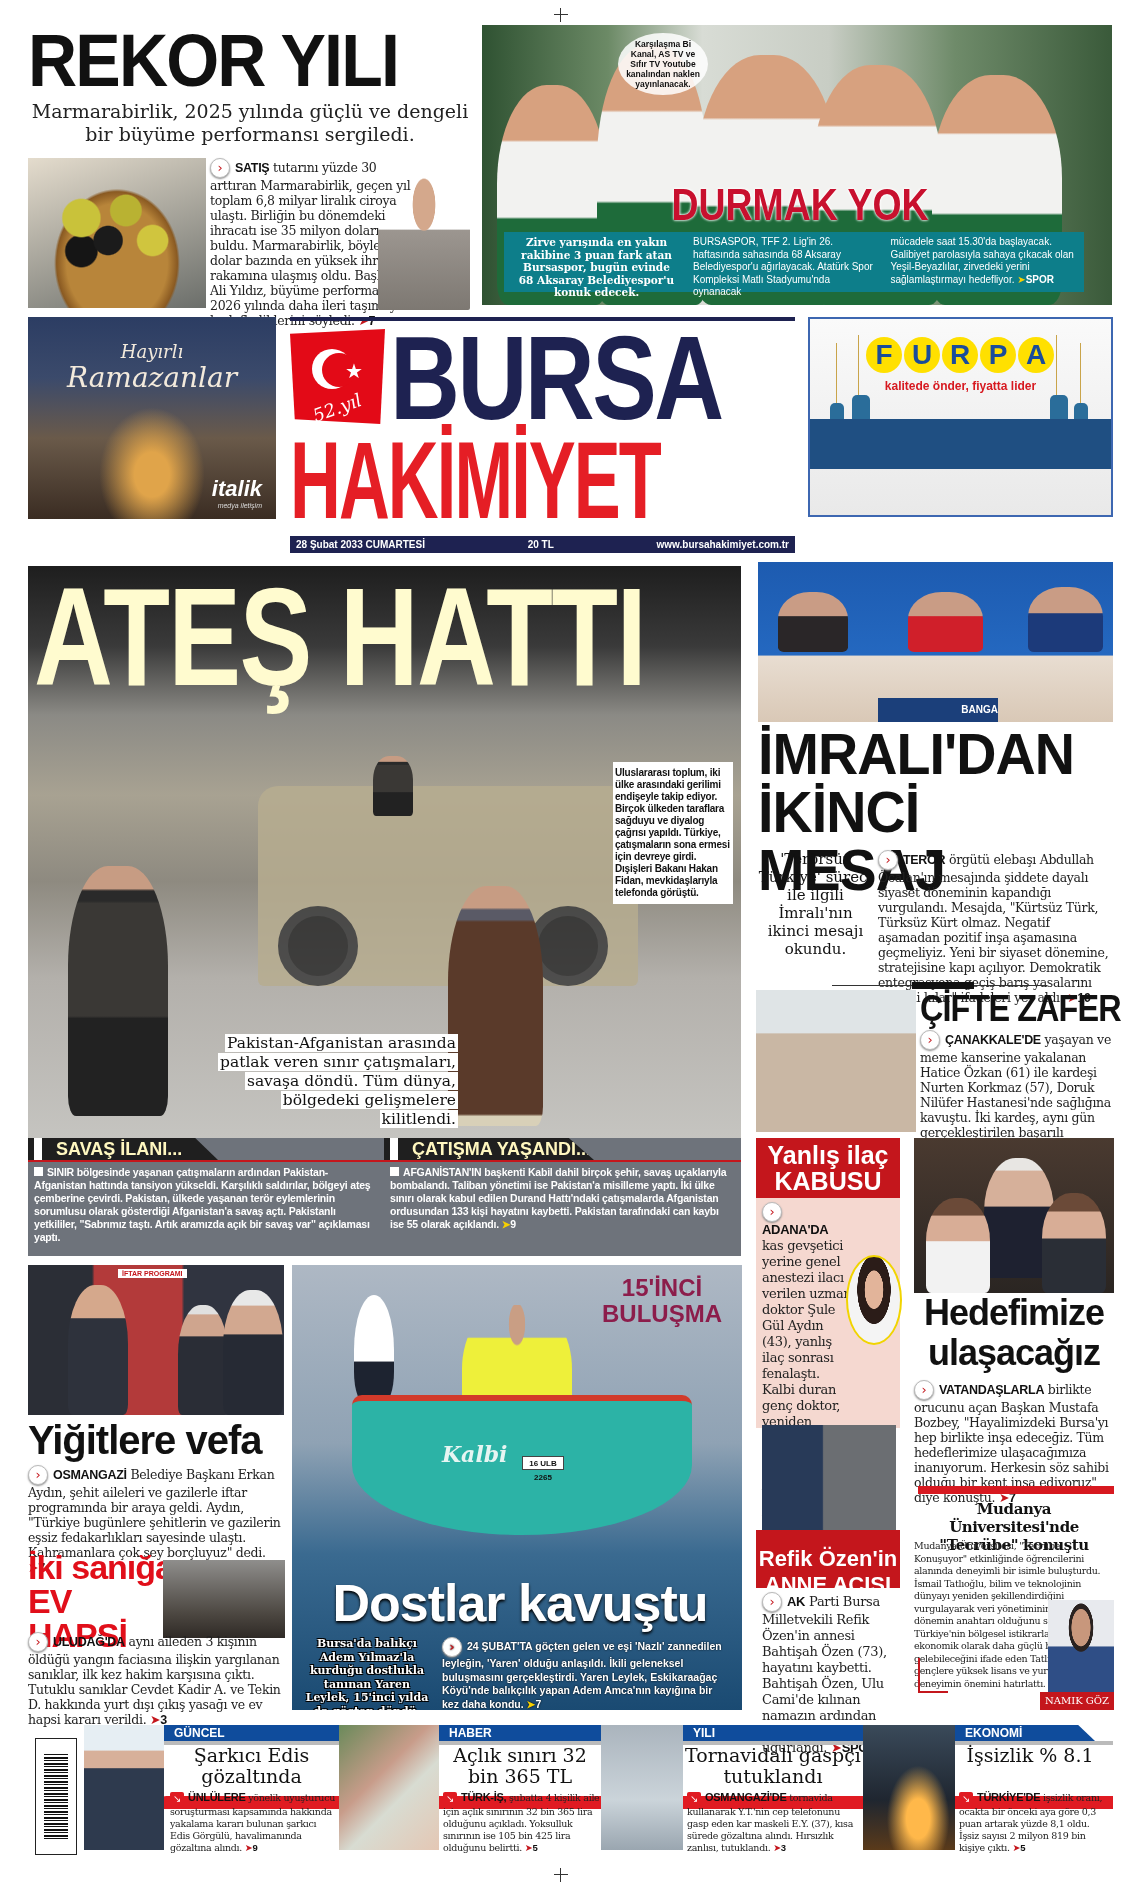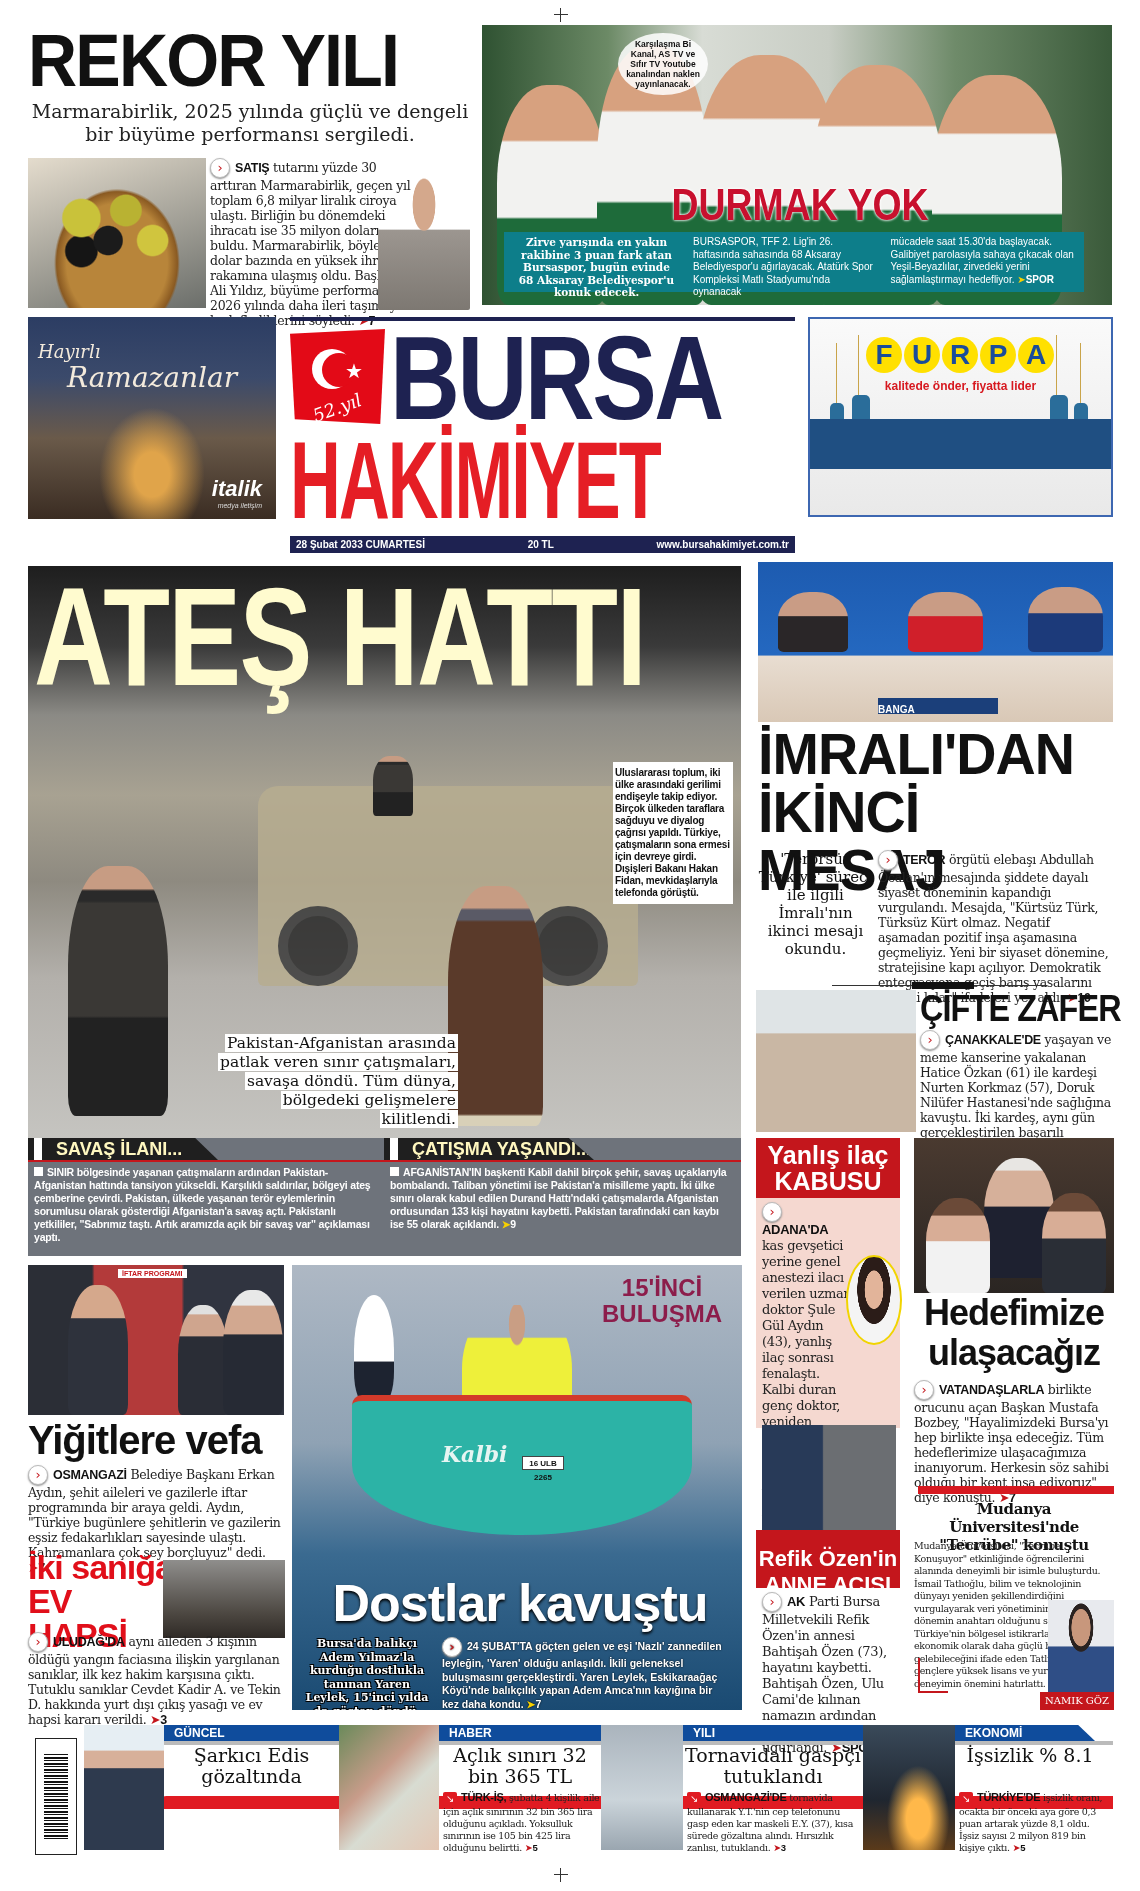--- a/index.html
+++ b/index.html
@@ -24,21 +24,21 @@
 
 #sport{left:482px;top:25px;width:630px;height:280px;background:linear-gradient(90deg,#2f5232 0%,#6c8a66 20%,#d8dcd5 35%,#c8cdc4 55%,#6f8b6a 75%,#3a5a3a 100%)}
 #sport .p{position:absolute;border-radius:45% 45% 10% 10%;background:linear-gradient(180deg,#d7a17f 0 25%,#f2f2f0 26% 60%,#1e6b3a 61%)}
 #durmak{left:630px;top:180px;width:340px;text-align:center;font-family:"Liberation Sans",sans-serif;font-weight:bold;font-size:44px;color:#c8102e;transform:scaleX(0.85);text-shadow:0 0 3px #fff,0 0 3px #fff}
 #bubble{left:618px;top:33px;width:90px;text-align:center;font-family:"Liberation Sans",sans-serif;font-weight:bold;font-size:8.5px;line-height:10px;color:#111;background:rgba(255,255,255,0.85);border-radius:50%;padding:6px 4px}
 #sport-box{left:504px;top:232px;width:580px;height:60px;background:#0d7e8a;display:flex;padding:4px 10px;gap:14px;color:#fff}
 #sport-box .c1{width:165px;font-family:"DejaVu Serif",serif;font-weight:bold;font-size:10.5px;line-height:12.5px;text-align:center}
 #sport-box .c2{flex:1;font-family:"Liberation Sans",sans-serif;font-size:10px;line-height:12.5px}
 
 #ram{left:28px;top:317px;width:248px;height:202px;background:radial-gradient(ellipse at 50% 78%,#e0a44a 0 10%,transparent 30%),linear-gradient(180deg,#2c3d63 0%,#3b4a6b 30%,#6a5a4a 60%,#3a2c22 100%)}
-#ram-t1{left:10px;top:24px;width:248px;text-align:left;font-family:"DejaVu Serif",serif;font-style:italic;font-size:18px;color:#f3eadc}
+#ram-t1{left:0;top:24px;width:248px;text-align:center;font-family:"DejaVu Serif",serif;font-style:italic;font-size:18px;color:#f3eadc}
 #ram-t2{left:0;top:44px;width:248px;text-align:center;font-family:"DejaVu Serif",serif;font-style:italic;font-size:28px;color:#f3eadc}
 #ram-logo{right:14px;bottom:10px;font-family:"Liberation Sans",sans-serif;font-weight:bold;font-style:italic;font-size:22px;color:#fff}
 #ram-logo small{display:block;font-size:7px;font-weight:normal;text-align:right;color:#ddd}
 #mast{left:290px;top:317px;width:505px;height:236px}
 #mast-topline{left:0;top:0;width:505px;height:4px;background:#1e2251}
 #flag{left:0;top:12px;width:95px;height:95px;background:#e30a17;clip-path:polygon(0 5%,100% 0,95% 100%,5% 95%)}
 #flag-crescent{left:22px;top:32px;width:40px;height:40px;border-radius:50%;background:#fff}
 #flag-crescent2{left:32px;top:36px;width:34px;height:34px;border-radius:50%;background:#e30a17}
 #flag-star{left:55px;top:42px;color:#fff;font-size:20px;font-family:"DejaVu Sans",sans-serif}
 #yil{left:22px;top:80px;font-family:"DejaVu Serif",serif;font-style:italic;font-size:18px;color:#fff;transform:rotate(-20deg)}
@@ -70,21 +70,21 @@
 .ah{position:absolute;top:0;height:22px;background:#1f1f1f;color:#fff7bf;font-family:"Liberation Sans",sans-serif;font-weight:bold;font-size:18px;line-height:22px;padding-left:28px;clip-path:polygon(0 0,88% 0,100% 100%,0 100%)}
 .ah:before{content:"";position:absolute;left:6px;top:0;width:8px;height:22px;background:#fff}
 .ahline{position:absolute;top:22px;height:2px;background:#c4161c}
 .at{position:absolute;top:28px;width:340px;font-family:"Liberation Sans",sans-serif;font-weight:bold;font-size:10.5px;line-height:13px;color:#fff;letter-spacing:-0.2px}
 .at:before{content:"";display:inline-block;width:9px;height:9px;background:#fff;margin-right:4px}
 .at b{color:#fff}
 .at .pgy{color:#f7d000}
 
 #imrali-photo{left:758px;top:562px;width:355px;height:160px;background:linear-gradient(180deg,#1d5bb0 0%,#2468c0 58%,#e8ddd1 59%,#d9c8b6 100%)}
 .panel{position:absolute;border-radius:45% 45% 8% 8%}
-#banga{left:120px;top:136px;width:120px;height:16px;background:#1b3f7a;color:#fff;font-family:"Liberation Sans",sans-serif;font-weight:bold;font-size:10px;line-height:24px;text-align:left}
+#banga{left:120px;top:136px;width:120px;height:24px;background:#1b3f7a;color:#fff;font-family:"Liberation Sans",sans-serif;font-weight:bold;font-size:10px;line-height:24px;text-align:right}
 #imrali-title{left:758px;top:725px;width:355px;font-family:"Liberation Sans",sans-serif;font-weight:bold;font-size:58px;line-height:58px;color:#111;letter-spacing:-1px;transform:scaleX(0.96);transform-origin:left}
 #imrali-sub{left:758px;top:850px;width:115px;text-align:center;font-family:"DejaVu Serif",serif;font-size:15px;line-height:18px;color:#111}
 #imrali-text{left:878px;top:850px;width:236px}
 #imrali-rule{left:832px;top:985px;width:215px;height:1px;background:#333}
 #imrali-rule2{left:912px;top:982px;width:62px;height:7px;background:#111}
 #cifte-photo{left:756px;top:990px;width:160px;height:142px;background:linear-gradient(180deg,#dfe4e6 0 30%,#c9b7a4 31% 100%)}
 #cifte-title{left:920px;top:990px;width:195px;font-family:"Liberation Sans",sans-serif;font-weight:bold;font-size:36px;line-height:38px;color:#111;letter-spacing:-1px;transform:scaleX(0.9);transform-origin:left;white-space:nowrap}
 #cifte-text{left:920px;top:1030px;width:195px}
 #yanlis-box{left:756px;top:1138px;width:144px;height:290px;background:#f5d8d0}
 #yanlis-head{left:756px;top:1138px;width:144px;height:60px;background:#c4161c;color:#fff;font-family:"Liberation Sans",sans-serif;font-weight:bold;font-size:25px;line-height:26px;text-align:center;padding-top:4px}
@@ -303,20 +303,21 @@
 </section>
 
 <div id="barcode" class="abs"></div>
 <div id="redband" class="abs"></div>
 
 <section class="strip" style="left:84px;width:255px">
   <div class="photo" style="left:0;width:80px;background:linear-gradient(180deg,#e6eef3 0 20%,#d7b09a 21% 34%,#2e3a4e 35%)"></div>
   <div class="tab" style="left:80px;width:175px">GÜNCEL</div>
   <div class="tabgray" style="left:80px;width:175px"></div>
   <div class="h" style="left:80px;width:175px">Şarkıcı Edis gözaltında</div>
+  <div class="t" style="left:86px;top:66px;width:168px"><span class="sq">↘</span><b>ÜNLÜLERE</b> <span>yönelik uyuşturucu soruşturması kapsamında hakkında yakalama kararı bulunan şarkıcı Edis Görgülü, havalimanında gözaltına alındı.</span> <span class="pg">➤</span><span class="pgn">9</span></div>
 </section>
 <section class="strip" style="left:339px;width:262px">
   <div class="photo" style="left:0;width:100px;background:linear-gradient(135deg,#6a8a5a 0%,#c89c8a 40%,#d8dcd2 60%,#e4c7b4 100%)"></div>
   <div class="tab" style="left:100px;width:162px">HABER</div>
   <div class="tabgray" style="left:100px;width:162px"></div>
   <div class="h" style="left:100px;width:162px">Açlık sınırı 32 bin 365 TL</div>
   <div class="t" style="left:104px;top:66px;width:158px"><span class="sq">↘</span><b>TÜRK-İŞ,</b> <span>şubatta 4 kişilik aile için açlık sınırının 32 bin 365 lira olduğunu açıkladı. Yoksulluk sınırının ise 105 bin 425 lira olduğunu belirtti.</span> <span class="pg">➤</span><span class="pgn">5</span></div>
 </section>
 <section class="strip" style="left:601px;width:262px">
   <div class="photo" style="left:0;width:82px;background:linear-gradient(180deg,#aab4bd,#cbd4da 60%,#9aa6b0)"></div>

